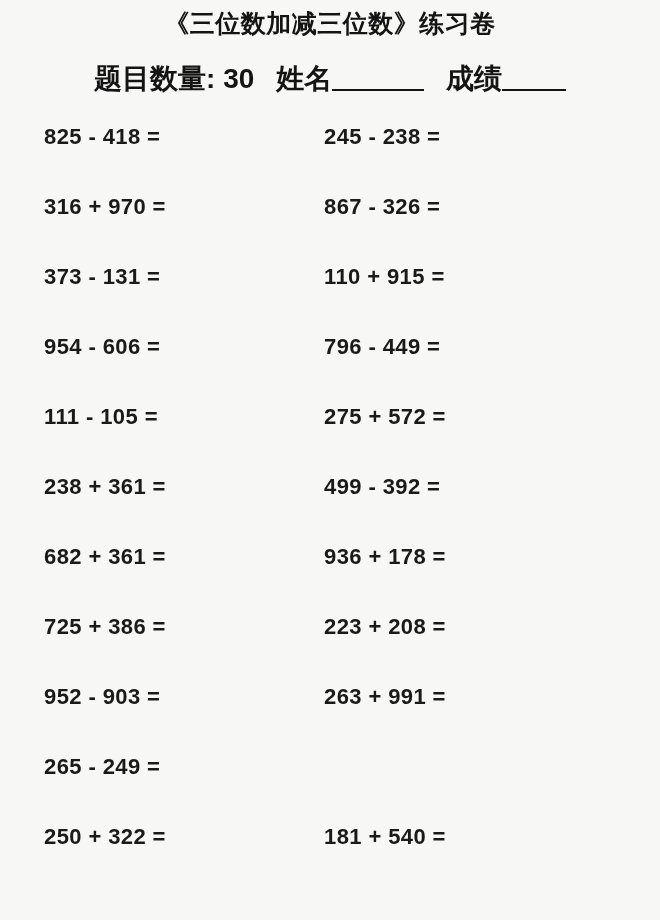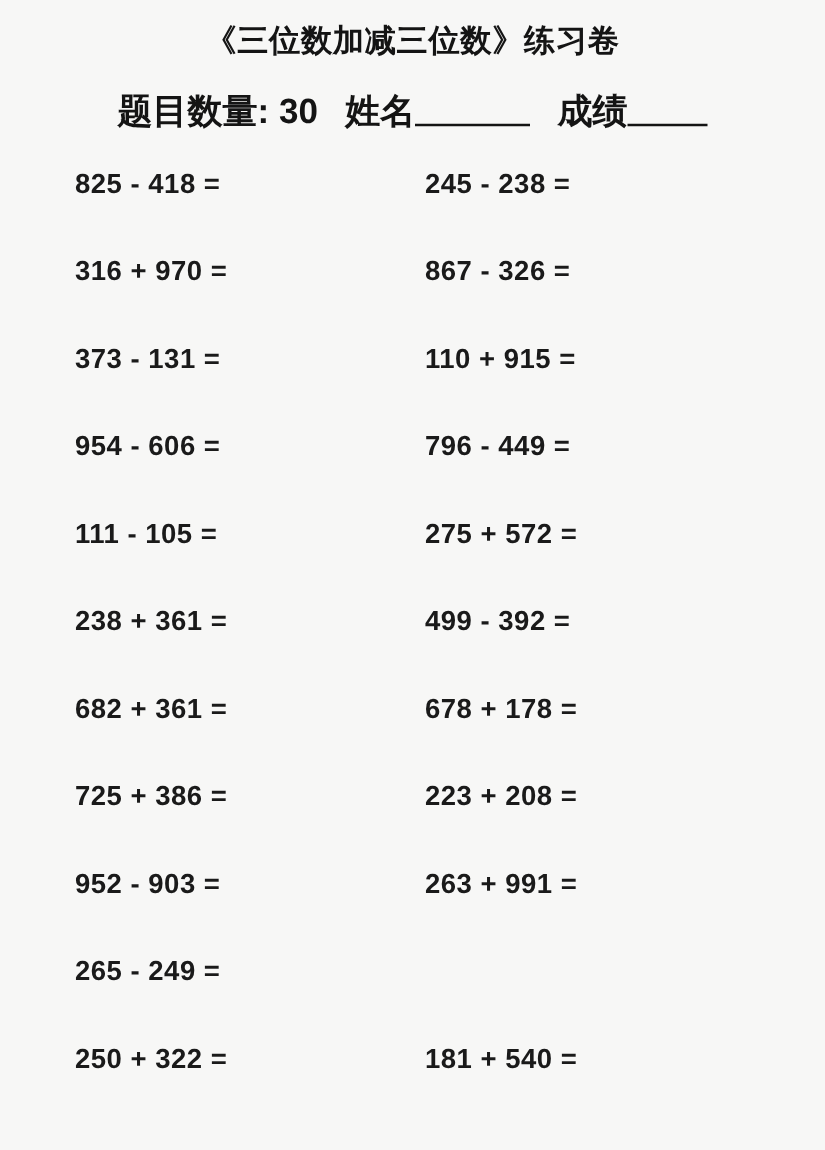--- a/index.html
+++ b/index.html
@@ -17,21 +17,21 @@
   }
   .sheet {
     position: relative;
     width: 660px;
     height: 920px;
     box-sizing: border-box;
   }
 
   
   .header {
-    padding-top: 16px;
+    padding-top: 6px;
     text-align: center;
   }
   .worksheet-title {
     font-size: 25px;
     font-weight: 700;
     letter-spacing: 0.5px;
     line-height: 34px;
     color: #141414;
     white-space: nowrap;
   }
@@ -61,21 +61,21 @@
     border-bottom: 2px solid #141414;
     vertical-align: -3px;
     height: 20px;
   }
   .meta-blank.wide { width: 92px; }
   .meta-blank.narrow { width: 64px; }
 
   
   .problem-list {
     margin-top: 30px;
-    padding: 0 0 0 60px;
+    padding: 0 0 0 44px;
     box-sizing: border-box;
   }
   .problem-row {
     display: flex;
     height: 70px;
     align-items: flex-start;
   }
   .problem-cell {
     width: 280px;
     font-size: 22px;
@@ -132,21 +132,21 @@
       <div class="problem-cell">275 + 572 =</div>
     </div>
 
     <div class="problem-row">
       <div class="problem-cell">238 + 361 =</div>
       <div class="problem-cell">499 - 392 =</div>
     </div>
 
     <div class="problem-row">
       <div class="problem-cell">682 + 361 =</div>
-      <div class="problem-cell">678 + 178 =</div>
+      <div class="problem-cell">936 + 178 =</div>
     </div>
 
     <div class="problem-row">
       <div class="problem-cell">725 + 386 =</div>
       <div class="problem-cell">223 + 208 =</div>
     </div>
 
     <div class="problem-row">
       <div class="problem-cell">952 - 903 =</div>
       <div class="problem-cell">263 + 991 =</div>

